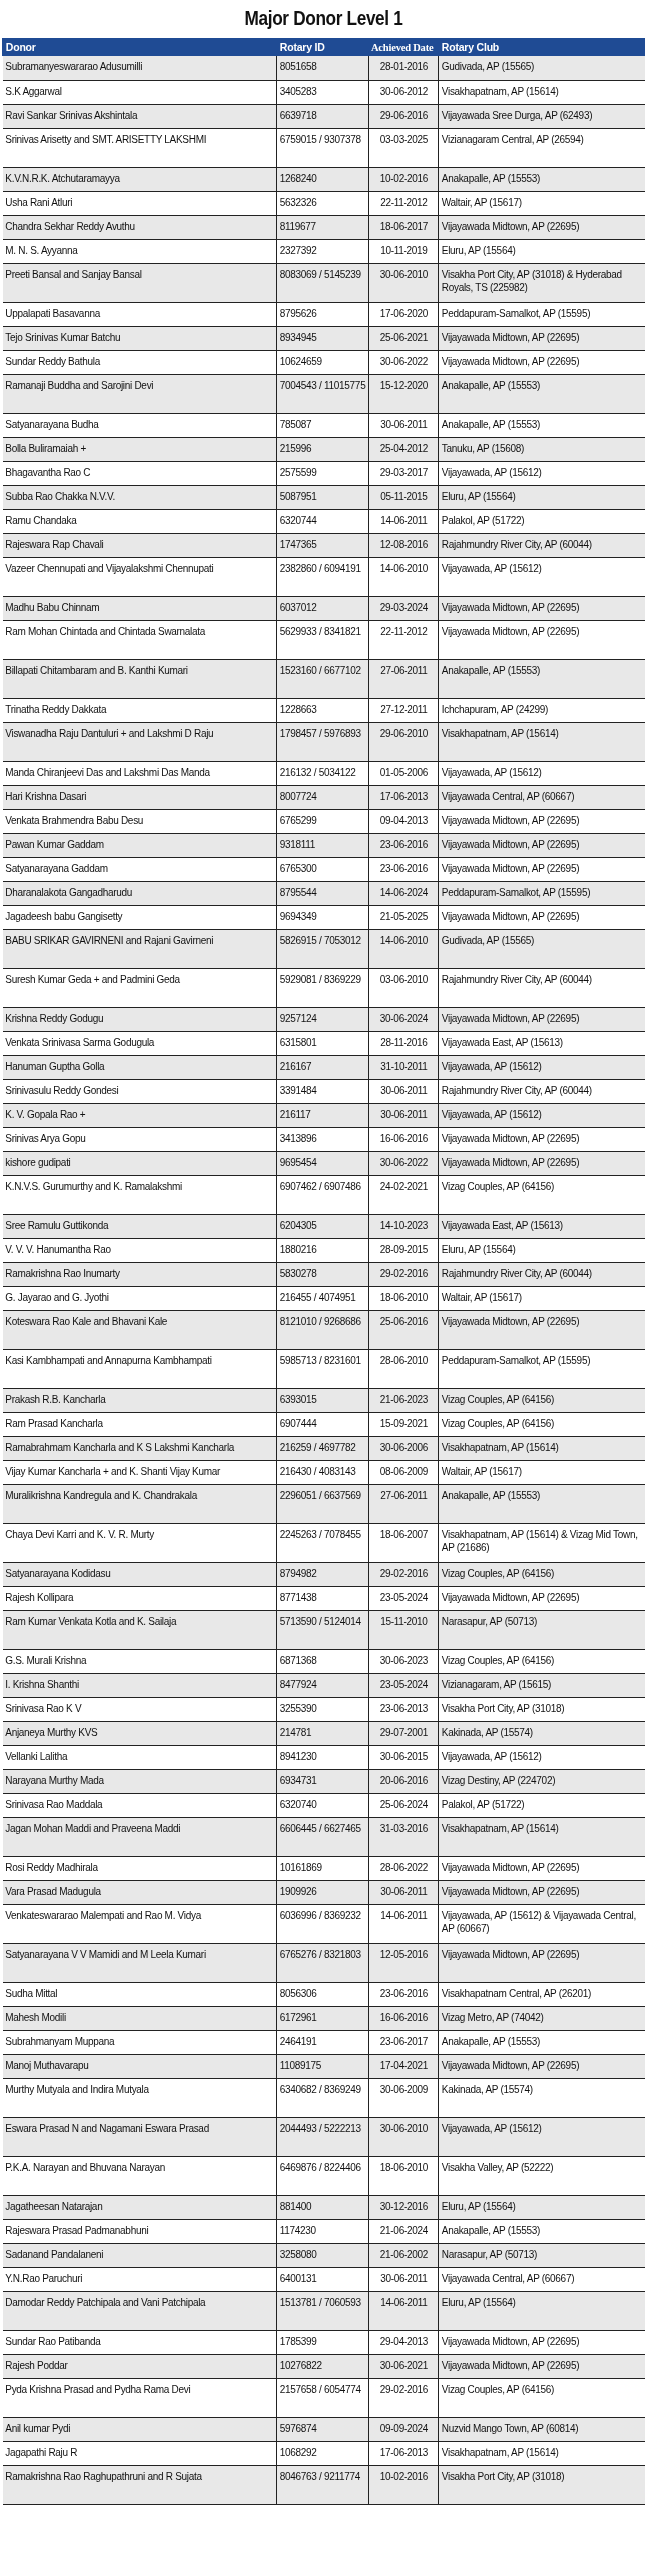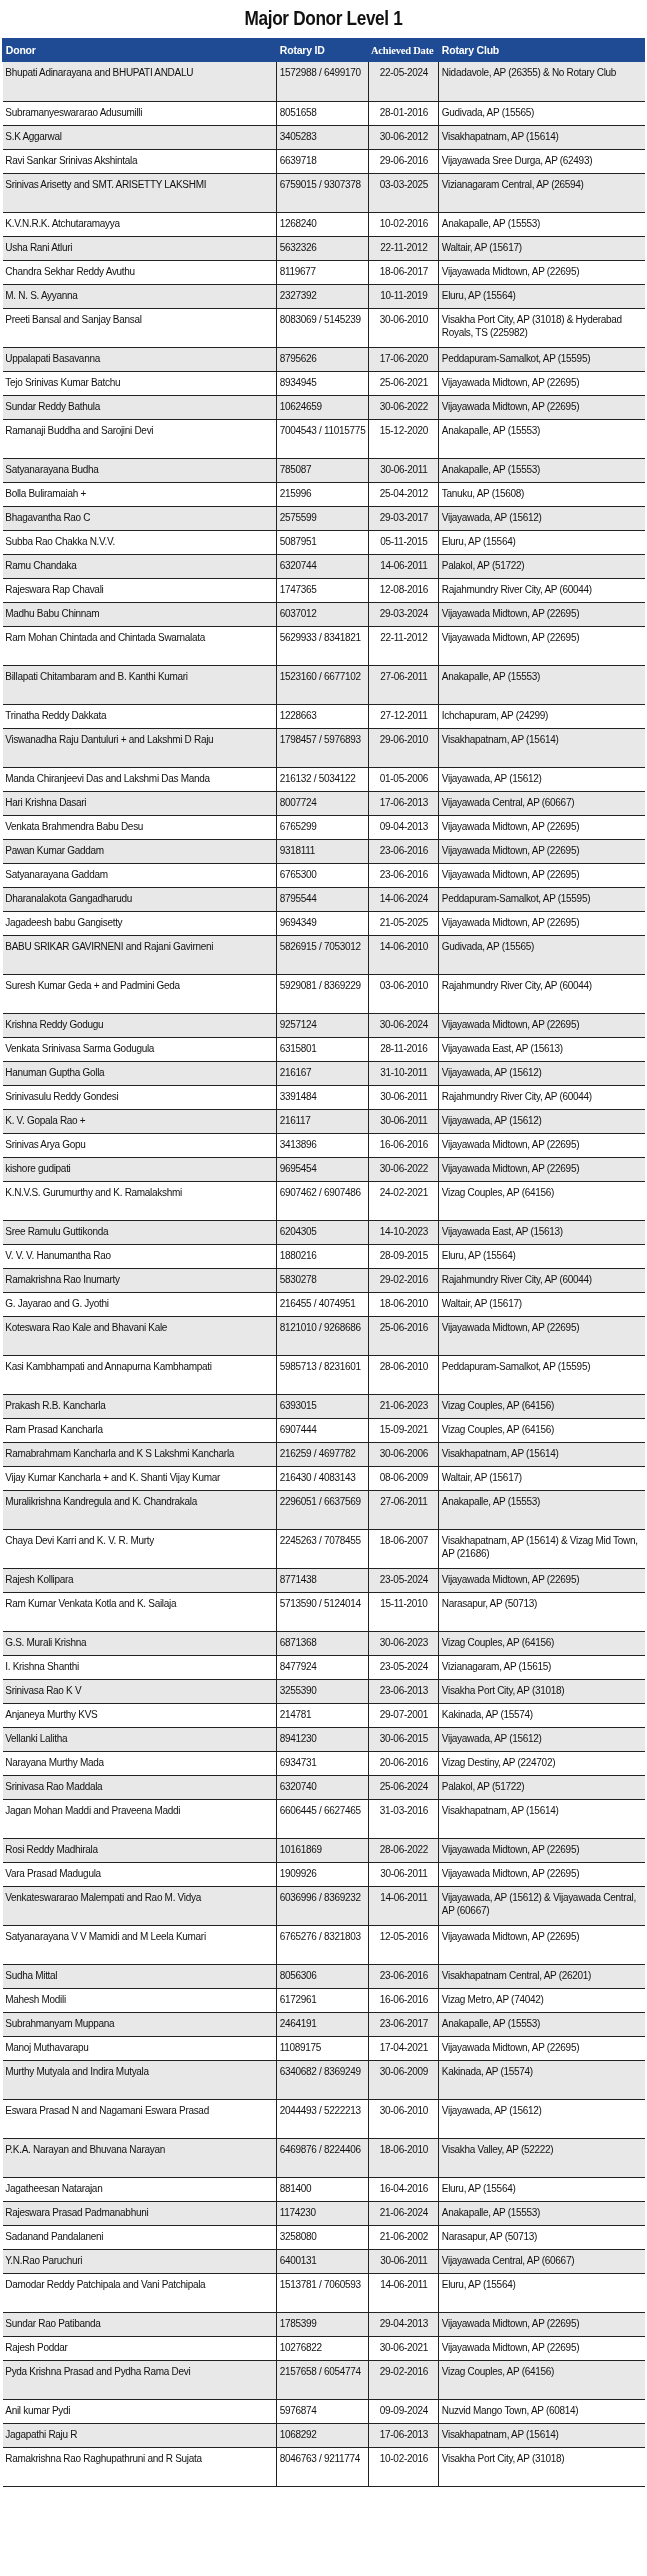--- a/index.html
+++ b/index.html
@@ -11,21 +11,21 @@
     transform: scaleX(0.86);
   }
   table {
     position: absolute; left: 2.4px; top: 38px; width: 643px;
     border-collapse: collapse; table-layout: fixed;
     font-family: "Liberation Sans", sans-serif; font-size: 10px; color: #111;
   }
   col.c1 { width: 274px; } col.c2 { width: 92px; } col.c3 { width: 70px; } col.c4 { width: 206px; }
   thead th {
     background: #1f4b94; color: #fff; font-weight: bold; text-align: left;
-    height: 24px; padding: 0 2.4px; font-size: 10.5px; border-left: 0.8px solid #1f4b94; border-right: 0.8px solid #1f4b94;
+    height: 18px; padding: 0 2.4px; font-size: 10.5px; border-left: 0.8px solid #1f4b94; border-right: 0.8px solid #1f4b94;
     white-space: nowrap; letter-spacing: -0.2px;
   }
   thead th.date { padding: 0 1.6px; font-family: Liberation Serif, serif; }
   tbody td {
     vertical-align: top; padding: 4px 2.4px 0 2.4px; line-height: 13px;
     border-bottom: 1.2px solid #222; border-left: 0.8px solid #222;
     letter-spacing: -0.3px;
     white-space: normal; overflow: hidden;
   }
   tbody td:first-child { border-left: none; }
@@ -50,26 +50,20 @@
     </colgroup>
   <thead>
     <tr>
       <th>Donor</th>
       <th>Rotary ID</th>
       <th class="date">Achieved Date</th>
       <th>Rotary Club</th>
     </tr>
   </thead>
   <tbody id="rows">
-      <tr class="tall">
-        <td>Bhupati Adinarayana and BHUPATI ANDALU</td>
-        <td class="id">1572988 / 6499170</td>
-        <td class="date">22-05-2024</td>
-        <td>Nidadavole, AP (26355) &amp; No Rotary Club</td>
-      </tr>
       <tr>
         <td>Subramanyeswararao Adusumilli</td>
         <td class="id">8051658</td>
         <td class="date">28-01-2016</td>
         <td>Gudivada, AP (15565)</td>
       </tr>
       <tr>
         <td>S.K Aggarwal</td>
         <td class="id">3405283</td>
         <td class="date">30-06-2012</td>
@@ -170,20 +164,26 @@
         <td class="id">6320744</td>
         <td class="date">14-06-2011</td>
         <td>Palakol, AP (51722)</td>
       </tr>
       <tr>
         <td>Rajeswara Rap Chavali</td>
         <td class="id">1747365</td>
         <td class="date">12-08-2016</td>
         <td>Rajahmundry River City, AP (60044)</td>
       </tr>
+      <tr class="tall">
+        <td>Vazeer Chennupati and Vijayalakshmi Chennupati</td>
+        <td class="id">2382860 / 6094191</td>
+        <td class="date">14-06-2010</td>
+        <td>Vijayawada, AP (15612)</td>
+      </tr>
       <tr>
         <td>Madhu Babu  Chinnam</td>
         <td class="id">6037012</td>
         <td class="date">29-03-2024</td>
         <td>Vijayawada Midtown, AP (22695)</td>
       </tr>
       <tr class="tall">
         <td>Ram Mohan Chintada and Chintada Swarnalata</td>
         <td class="id">5629933 / 8341821</td>
         <td class="date">22-11-2012</td>
@@ -375,20 +375,26 @@
         <td class="date">27-06-2011</td>
         <td>Anakapalle, AP (15553)</td>
       </tr>
       <tr class="tall">
         <td>Chaya Devi Karri and K. V. R. Murty</td>
         <td class="id">2245263 / 7078455</td>
         <td class="date">18-06-2007</td>
         <td>Visakhapatnam, AP (15614) &amp; Vizag Mid Town, AP (21686)</td>
       </tr>
       <tr>
+        <td>Satyanarayana Kodidasu</td>
+        <td class="id">8794982</td>
+        <td class="date">29-02-2016</td>
+        <td>Vizag Couples, AP (64156)</td>
+      </tr>
+      <tr>
         <td>Rajesh Kollipara</td>
         <td class="id">8771438</td>
         <td class="date">23-05-2024</td>
         <td>Vijayawada Midtown, AP (22695)</td>
       </tr>
       <tr class="tall">
         <td>Ram Kumar Venkata Kotla and K. Sailaja</td>
         <td class="id">5713590 / 5124014</td>
         <td class="date">15-11-2010</td>
         <td>Narasapur, AP (50713)</td>
@@ -503,21 +509,21 @@
       </tr>
       <tr class="tall">
         <td>P.K.A. Narayan and Bhuvana Narayan</td>
         <td class="id">6469876 / 8224406</td>
         <td class="date">18-06-2010</td>
         <td>Visakha Valley, AP (52222)</td>
       </tr>
       <tr>
         <td>Jagatheesan Natarajan</td>
         <td class="id">881400</td>
-        <td class="date">16-04-2016</td>
+        <td class="date">30-12-2016</td>
         <td>Eluru, AP (15564)</td>
       </tr>
       <tr>
         <td>Rajeswara Prasad Padmanabhuni</td>
         <td class="id">1174230</td>
         <td class="date">21-06-2024</td>
         <td>Anakapalle, AP (15553)</td>
       </tr>
       <tr>
         <td>Sadanand Pandalaneni</td>

